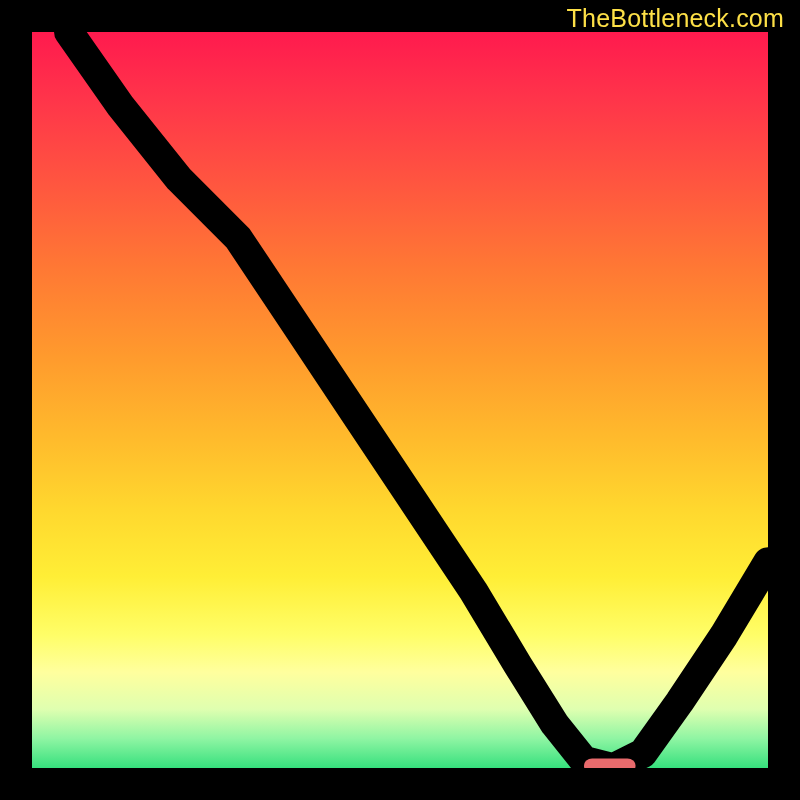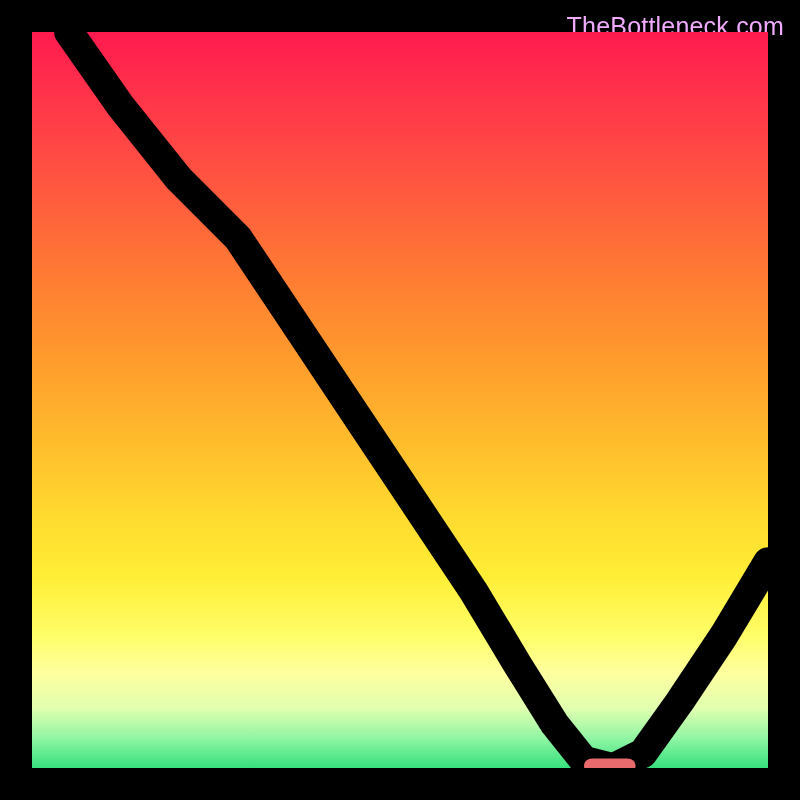--- a/index.html
+++ b/index.html
@@ -11,25 +11,25 @@
   overflow: hidden;
 }
 .frame {
   position: relative;
   width: 800px;
   height: 800px;
   background: #000;
 }
 .watermark {
   position: absolute;
-  top: 12px;
+  top: 4px;
   right: 16px;
   font-family: Arial, Helvetica, sans-serif;
   font-size: 25px;
-  color: #f0abfc;
+  color: #fde047;
   letter-spacing: 0.2px;
   user-select: none;
 }
 .plot-area {
   position: absolute;
   left: 32px;
   top: 32px;
   width: 736px;   
   height: 736px;
 }

